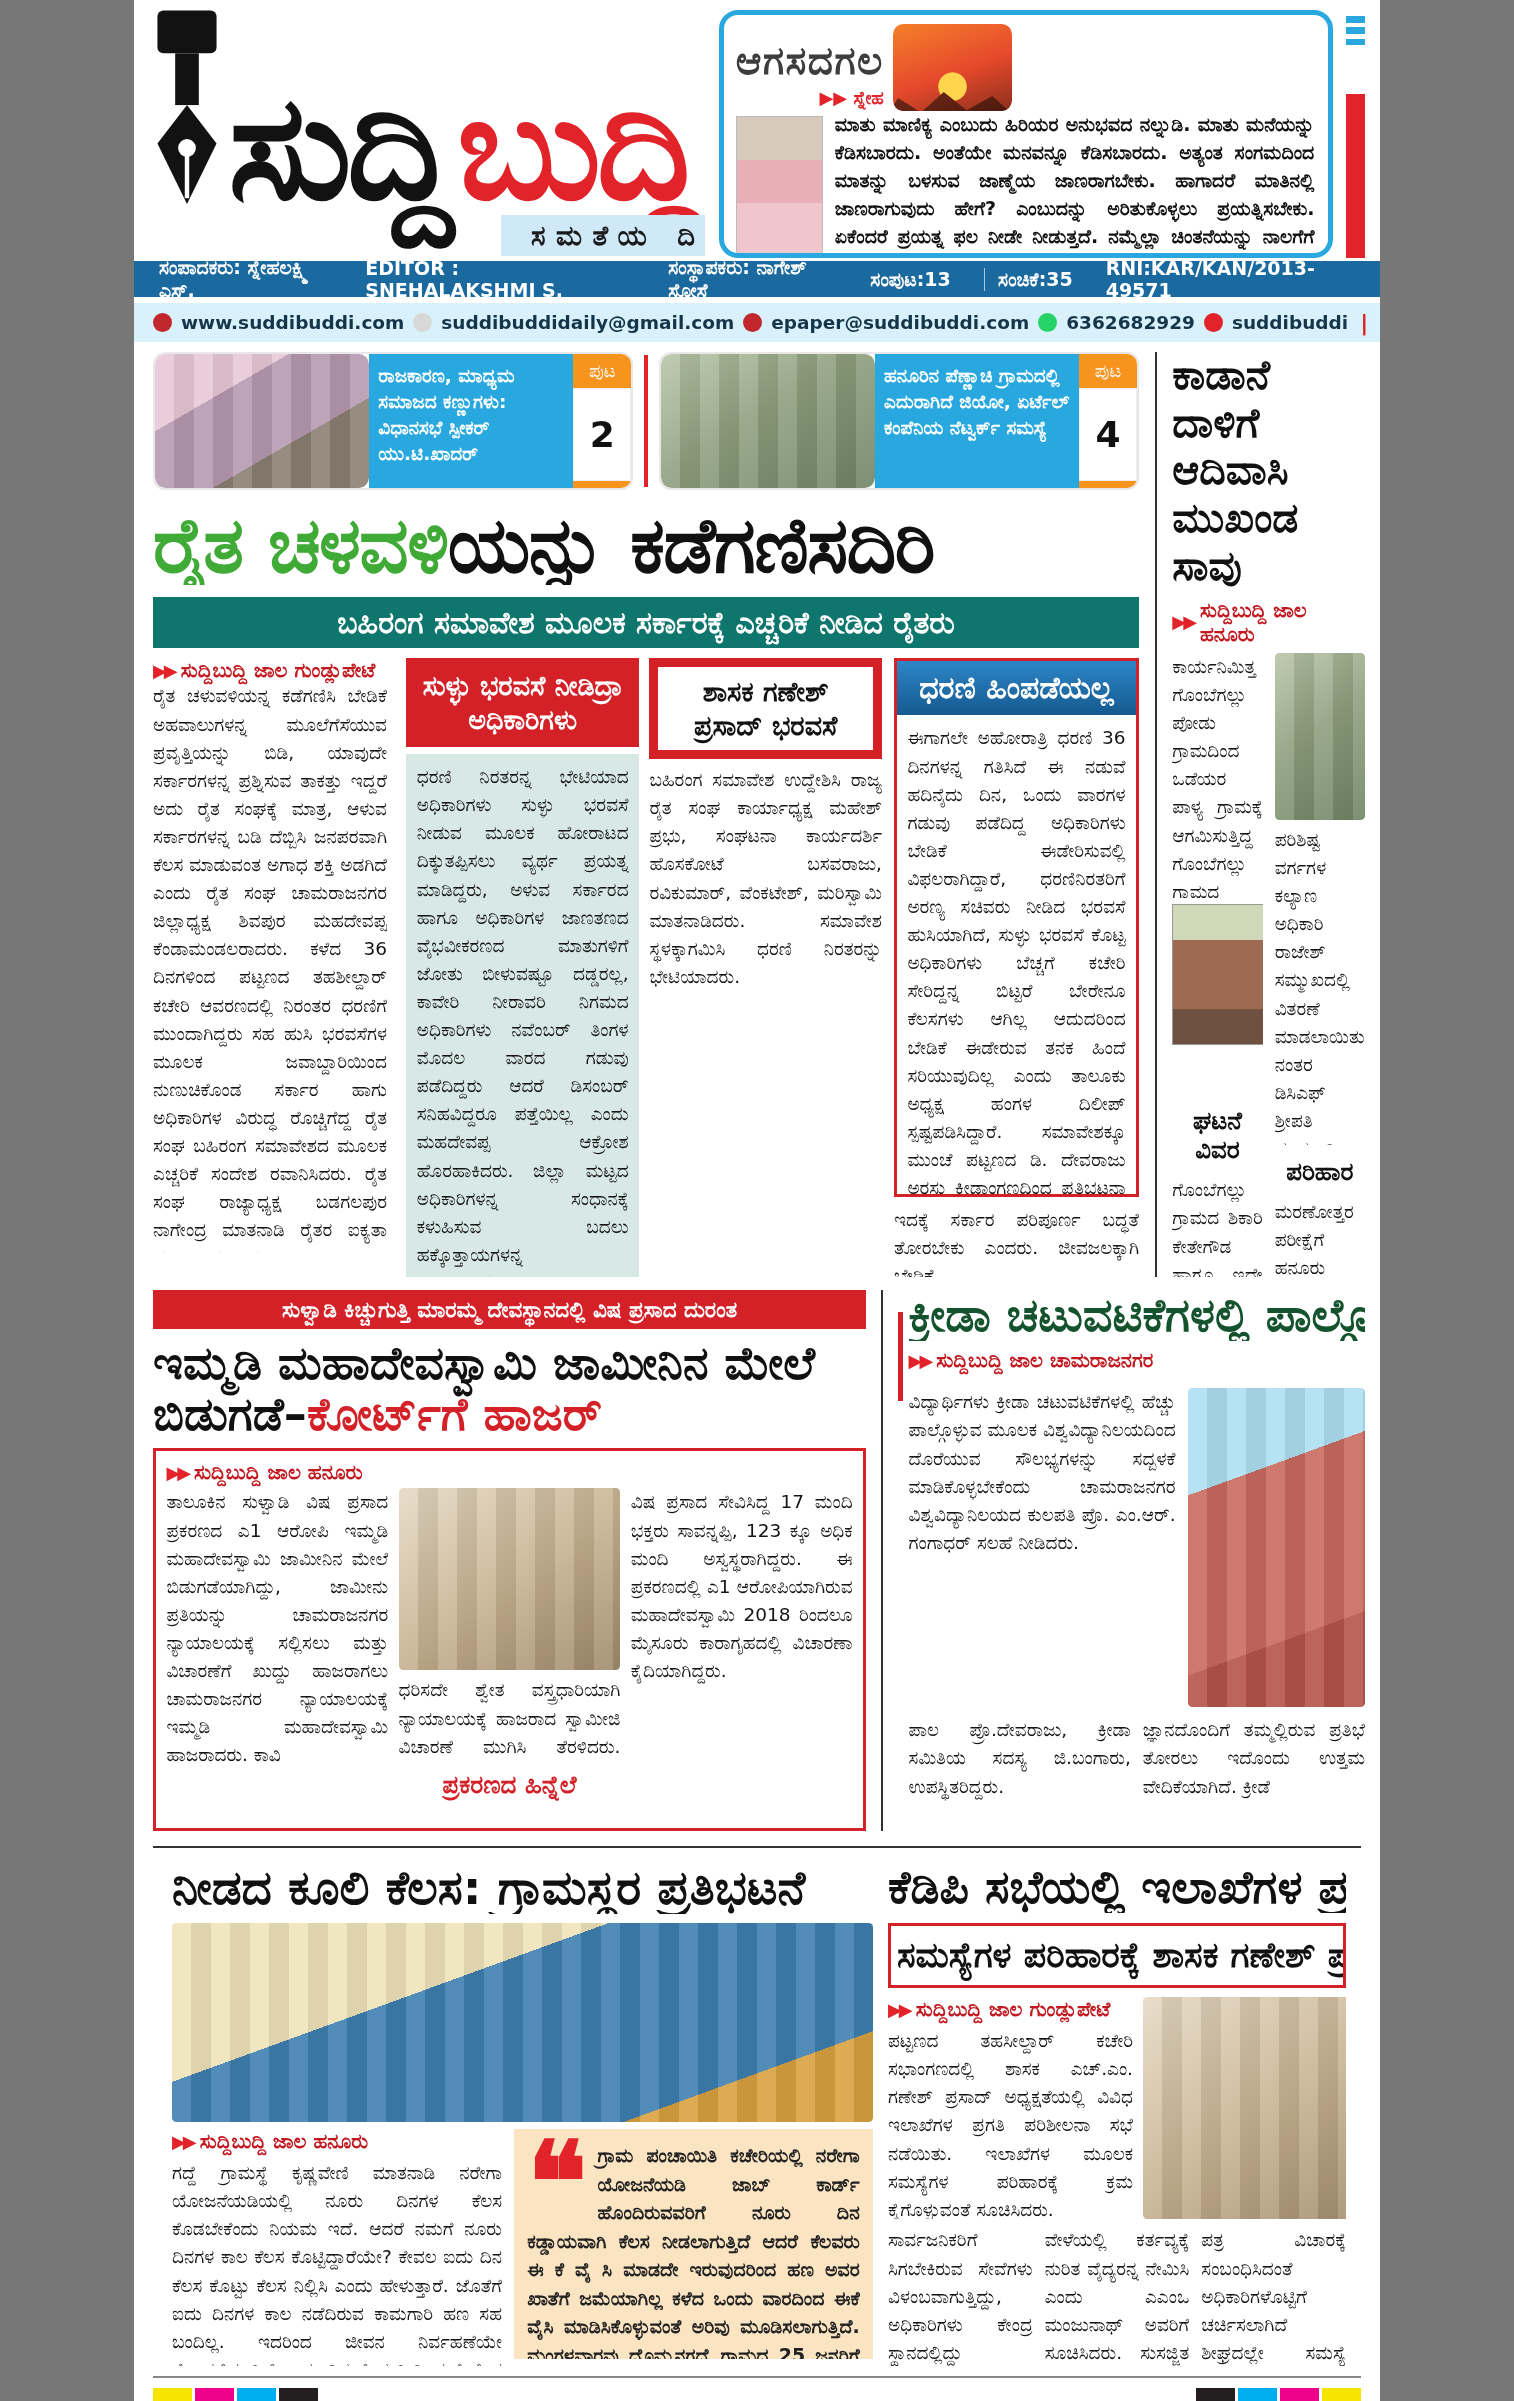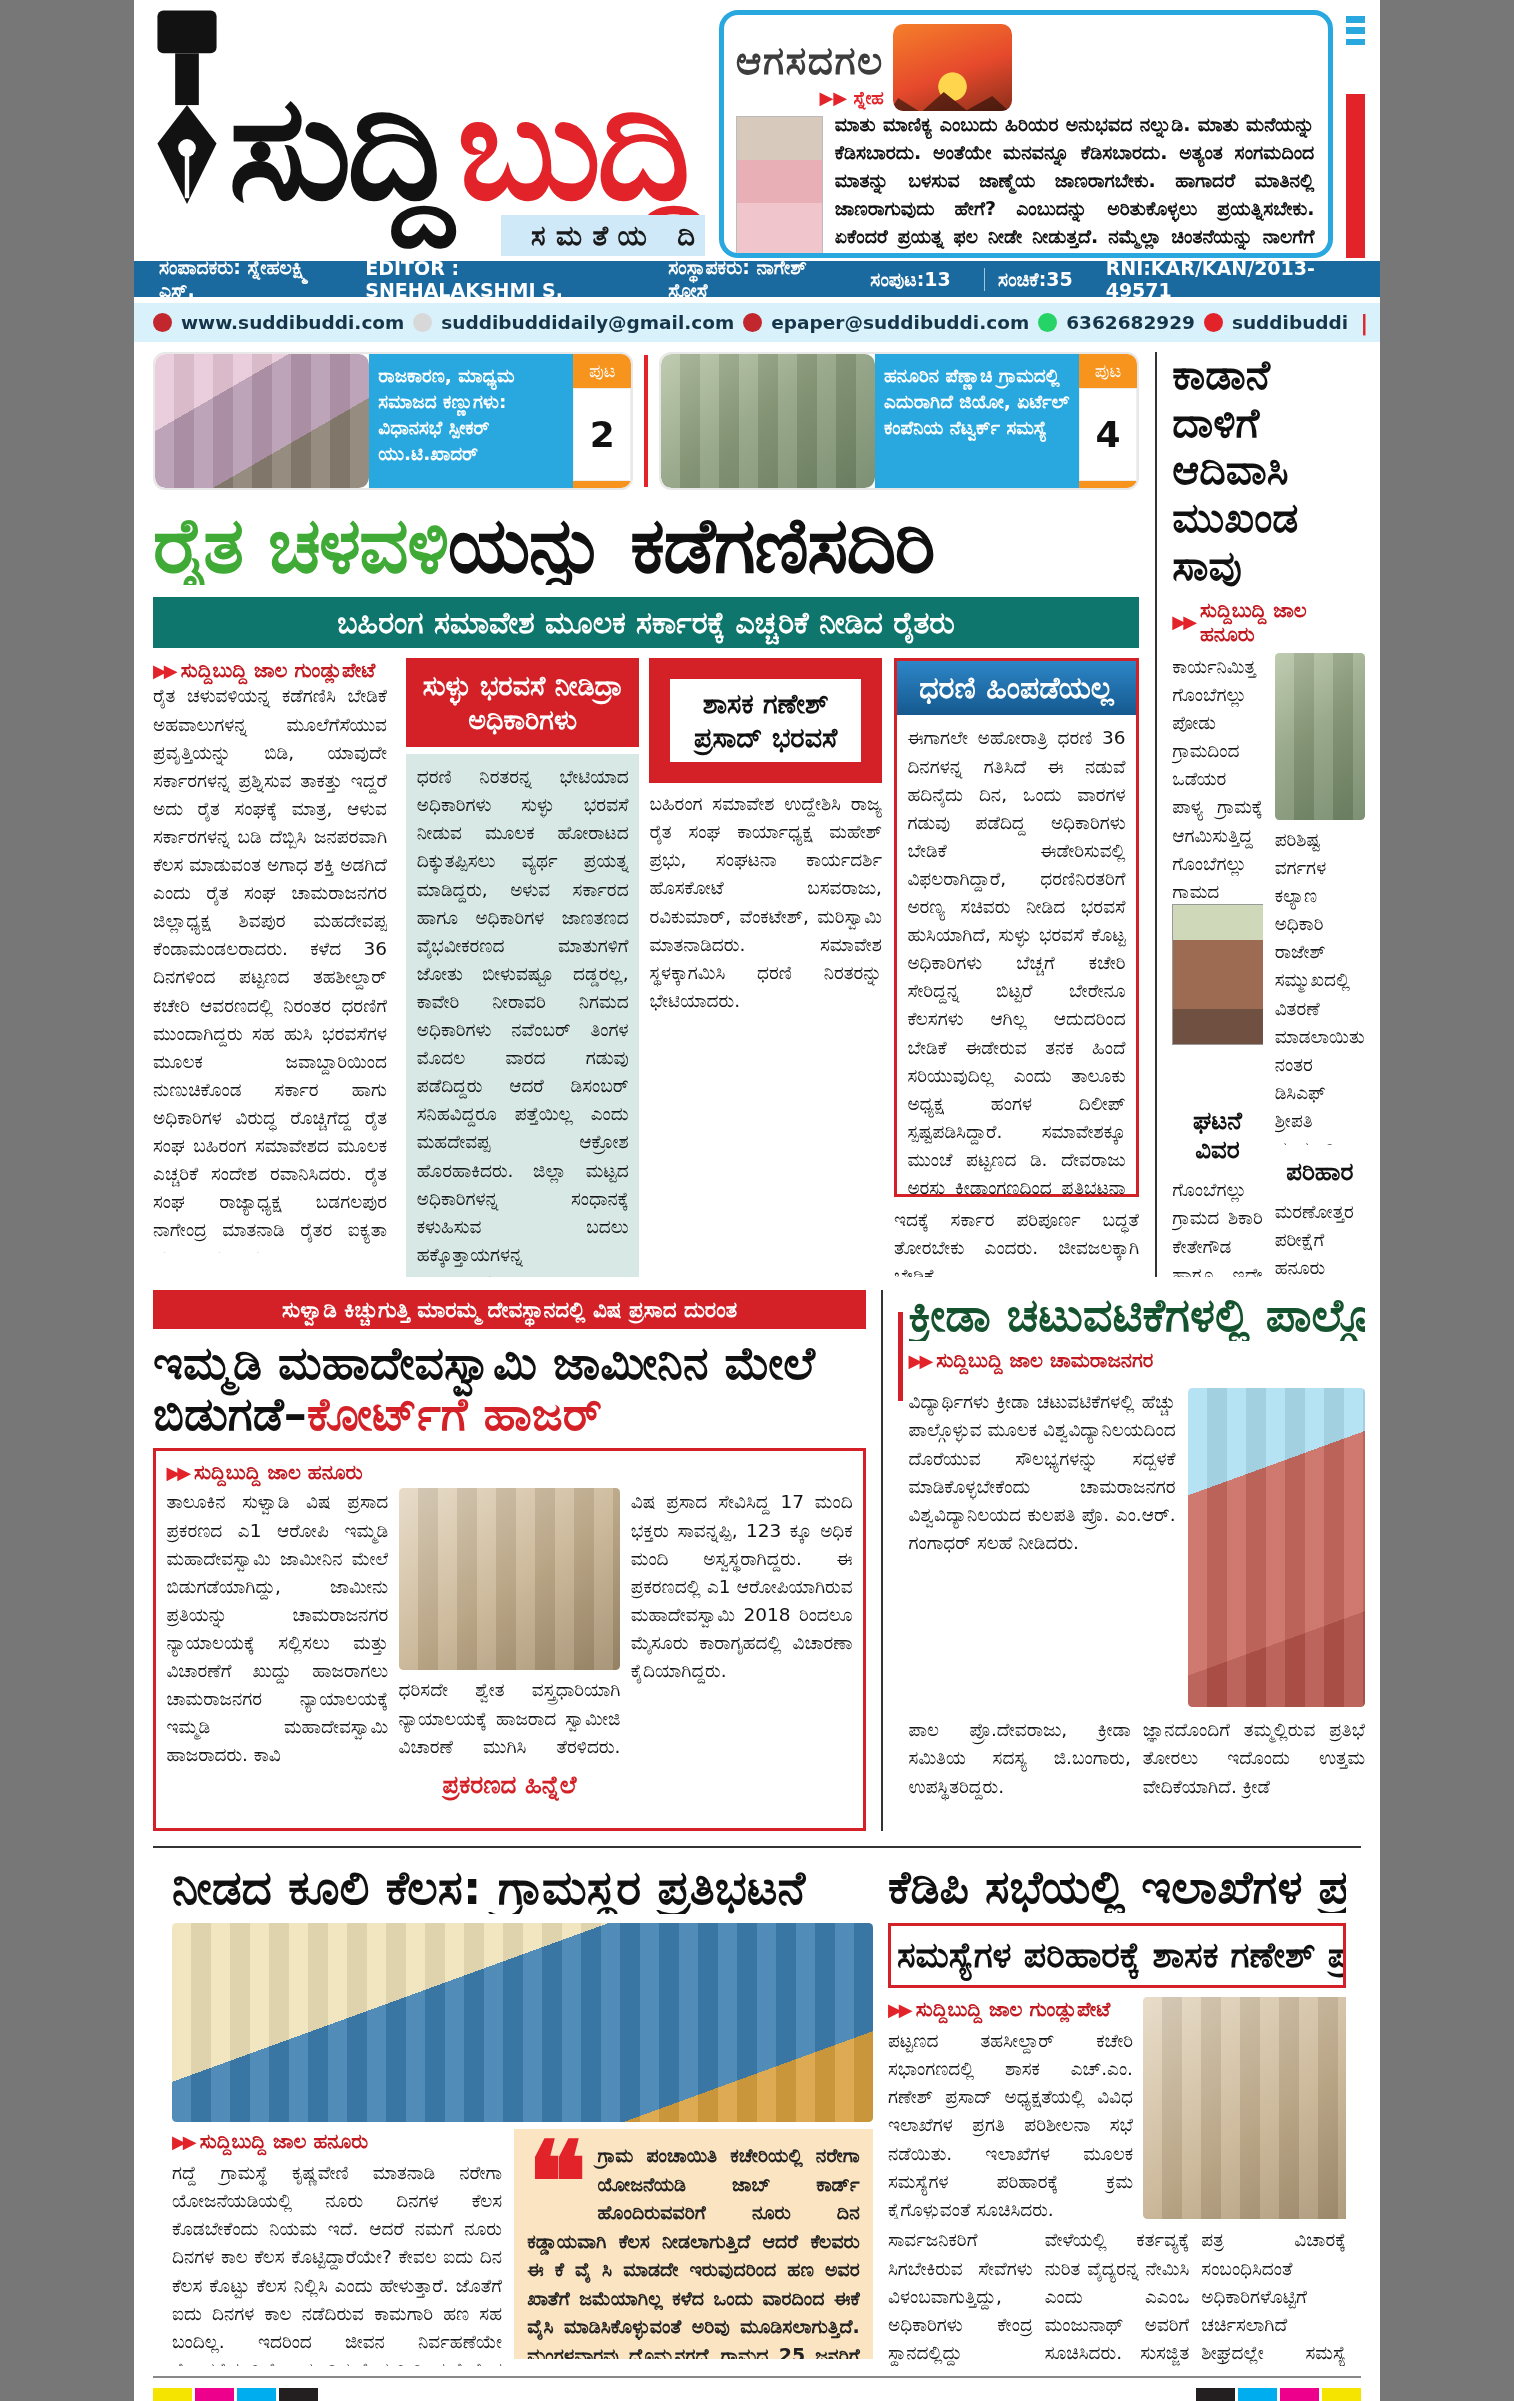--- a/index.html
+++ b/index.html
@@ -93,21 +93,21 @@
   .green-bar { margin-top:12px; background:#0f766e; color:#fff; text-align:center; font-size:30px; font-weight:900; padding:7.4px 4.4px; overflow:hidden; white-space:nowrap; }
   
   .main-article { margin-top:10.4px; display:flex; gap:12px; flex:1; overflow:hidden; }
   .ma-c1 { width:234px; flex:0 0 auto; overflow:hidden; }
   .ma-mid { flex:1; display:flex; flex-direction:row; gap:7.4px; overflow:hidden; }
   .ma-photo { height:216px; border-radius:3px; background:linear-gradient(150deg,#cfe0c2 0 25%,#e9e2d2 25% 55%,#a43f3f 55% 70%,#caa84f 70%); position:relative; overflow:hidden; }
   .ma-photo:after { content:""; position:absolute; inset:0; background:repeating-linear-gradient(90deg,rgba(255,255,255,.14) 0 30px,rgba(0,0,0,.08) 30px 59px); }
   .ma-boxrow { flex:1; display:flex; gap:10.4px; overflow:hidden; }
   .ma-halfcol { flex:1; display:flex; flex-direction:column; gap:7.4px; overflow:hidden; }
   .redbox { background:#d42127; color:#fff; text-align:center; font-size:27px; font-weight:900; padding:10.4px 7.4px; line-height:1.25; }
-  .redbox-frame { background:#d42127; padding:21px; }
+  .redbox-frame { background:#d42127; padding:9px; }
   .redbox-frame .inner { background:#fff; color:#111; text-align:center; font-size:27px; font-weight:900; padding:7.4px 6px; line-height:1.25; }
   .teal-panel { background:#d7e8e5; padding:9px 10.4px; flex:1; overflow:hidden; }
   .ma-c4 { width:245px; flex:0 0 auto; display:flex; flex-direction:column; gap:9px; overflow:hidden; }
   .dharani-box { border:3.7px solid #d42127; display:flex; flex-direction:column; flex:1; overflow:hidden; }
   .dharani-head { background:linear-gradient(180deg,#2d86c7,#15598f); color:#fff; text-align:center; font-size:30px; font-weight:900; padding:9px 4.4px; }
   .dharani-body { padding:9px 10.4px; overflow:hidden; flex:1; }
   
   .right-zone { flex:1; border-left:2.2px solid #333; padding-left:15px; display:flex; flex-direction:column; overflow:hidden; }
   .ele-headline { font-size:41px; font-weight:900; line-height:1.16; color:#111; }
   .ele-cols { display:flex; gap:12px; margin-top:7.4px; flex:1; overflow:hidden; }

